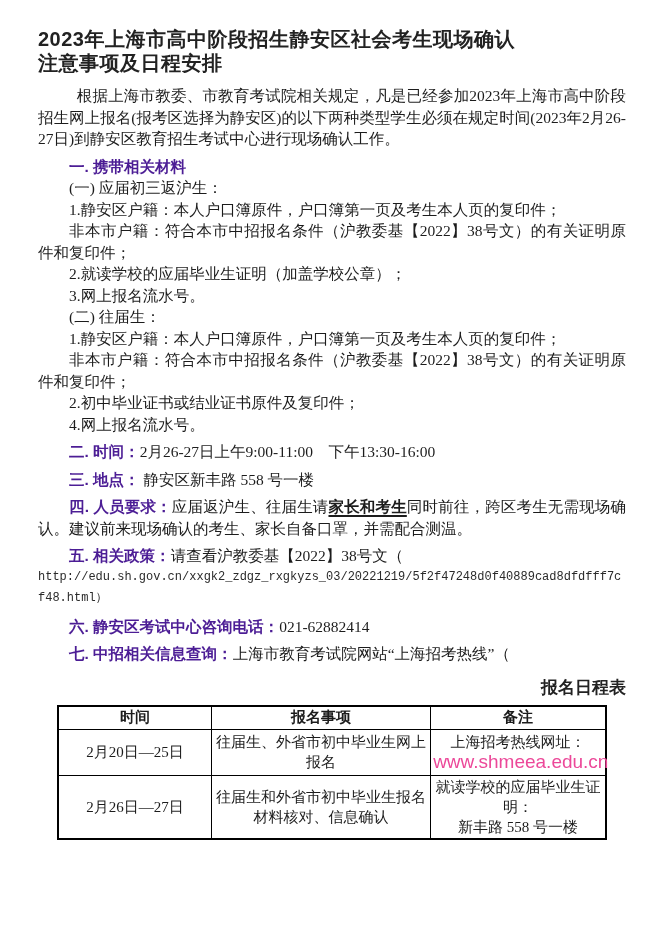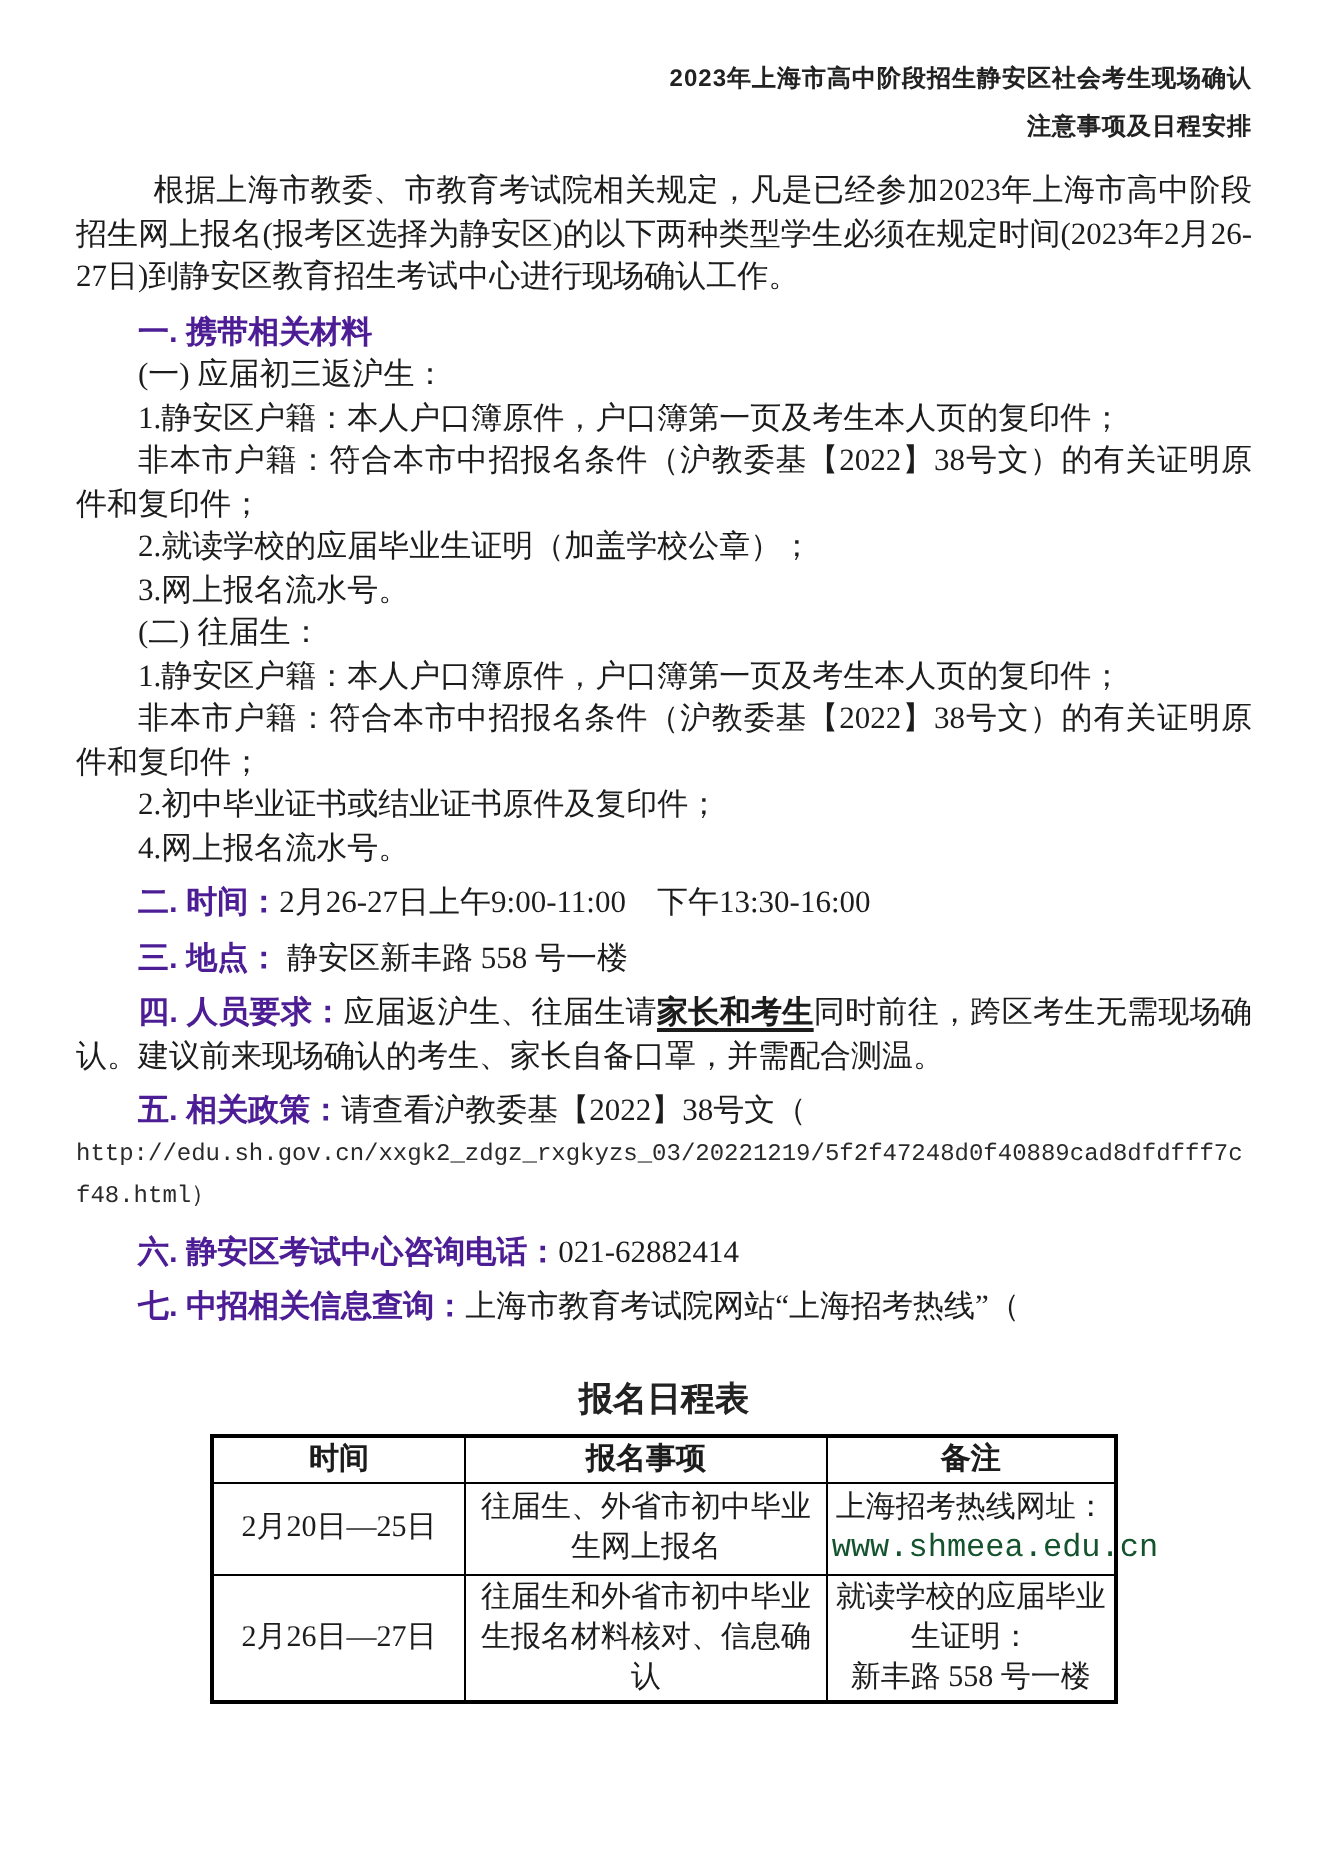--- a/index.html
+++ b/index.html
@@ -7,24 +7,24 @@
     width: 662px; height: 929px;
     background: #ffffff;
     color: #1c1c1c;
     font-family: "Liberation Serif", "DejaVu Serif", serif;
     overflow: hidden;
   }
   .page { padding: 27px 36px 0 38px; }
 
   .title {
     margin: 0 0 10px 0;
-    text-align: right;
+    text-align: left;
     font-family: "Liberation Sans", "DejaVu Sans", sans-serif;
     font-weight: bold;
-    font-size: 12px;
+    font-size: 20px;
     line-height: 24px;
     color: #222;
     letter-spacing: 0.5px;
   }
   .title .tline { display: block; }
 
   p.body {
     margin: 0;
     font-size: 15.5px;
     line-height: 21.5px;
@@ -51,30 +51,30 @@
     margin: 0;
     font-family: "Liberation Mono", "DejaVu Sans Mono", monospace;
     font-size: 12px;
     line-height: 21.5px;
     word-break: break-all;
     text-align: left;
     color: #2a2a2a;
   }
 
   .table-title {
-    margin: 24px 0 6px 0;
-    text-align: center;
+    margin: 12px 0 6px 0;
+    text-align: right;
     font-family: "Liberation Sans", "DejaVu Sans", sans-serif;
     font-weight: bold;
     font-size: 17px;
     line-height: 22px;
     color: #222;
   }
   table.schedule {
-    width: 454px;
+    width: 550px;
     margin: 0 auto;
     border-collapse: collapse;
     border: 2px solid #000;
     table-layout: fixed;
   }
   table.schedule th, table.schedule td {
     border: 1px solid #000;
     text-align: center;
     vertical-align: middle;
     padding: 1px 2px;
@@ -87,23 +87,23 @@
   }
   table.schedule td {
     font-size: 15px;
     line-height: 20px;
     height: 43px;
   }
   .col-time { width: 28%; }
   .col-item { width: 40%; }
   .col-note { width: 32%; }
   .mono-line {
-    font-family: Liberation Mono, monospace;
-    font-size: 16px;
-    color: #14532d;
+    font-family: Liberation Sans, sans-serif;
+    font-size: 19px;
+    color: #ec4899;
   }
 </style>
 </head>
 <body>
 
 <div class="page">
 
   <h1 class="title">
     <span class="tline">2023年上海市高中阶段招生静安区社会考生现场确认</span>
     <span class="tline">注意事项及日程安排</span>

